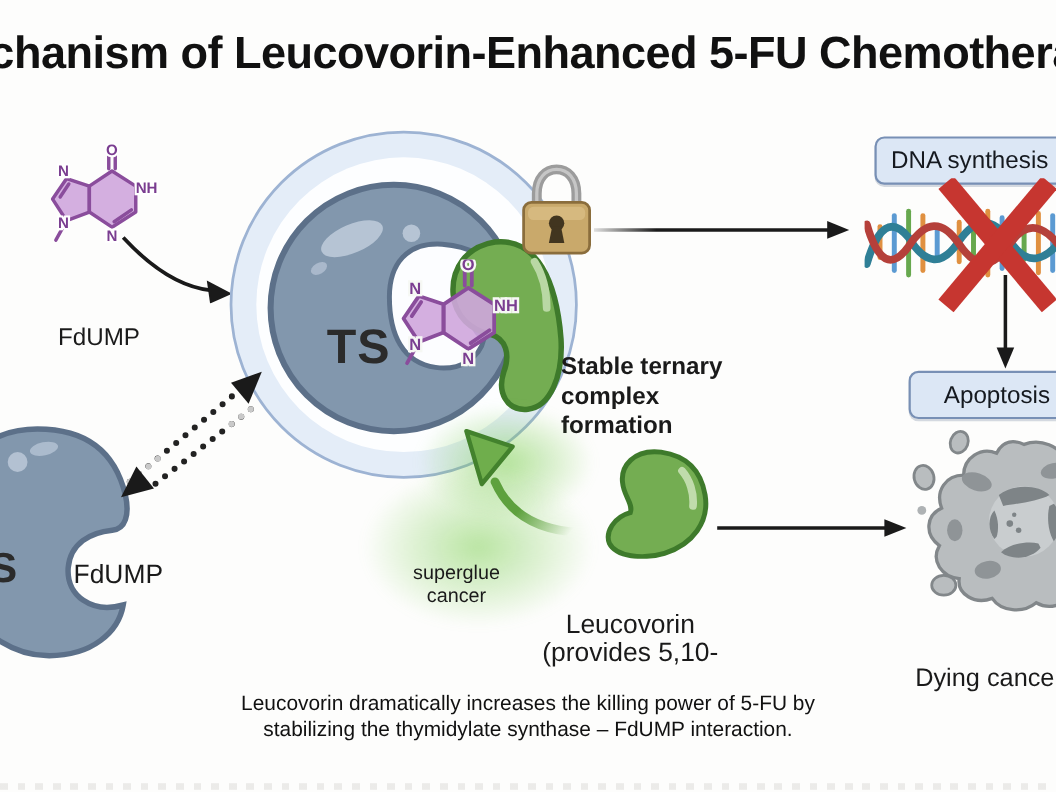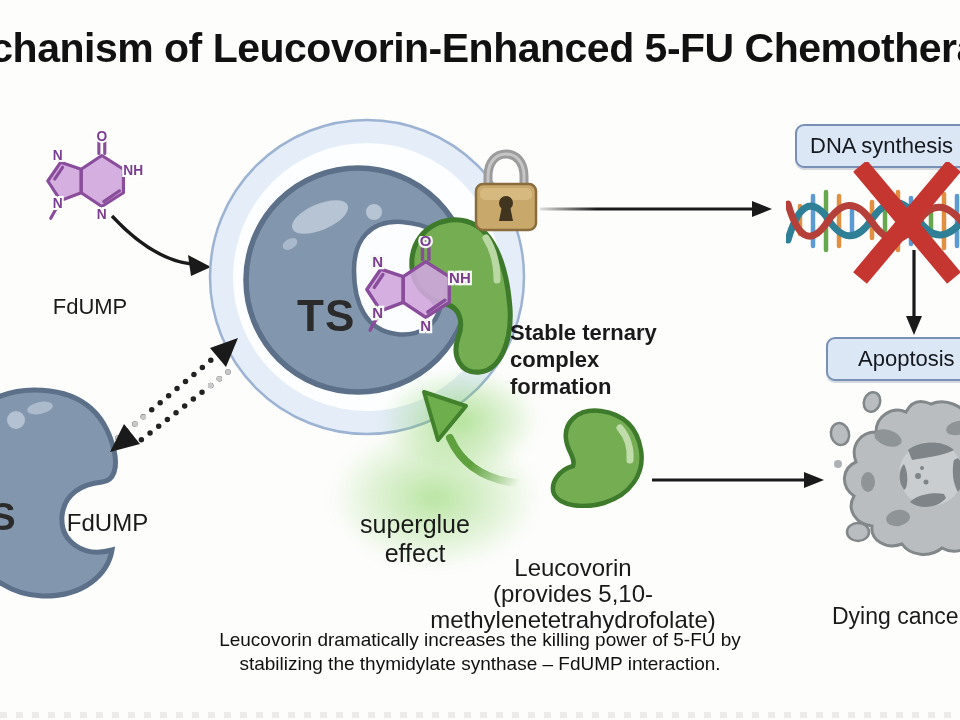--- a/index.html
+++ b/index.html
@@ -7,21 +7,21 @@
           font-family:"Liberation Sans","DejaVu Sans",sans-serif;color:#1a1a1a;}
   .abs{position:absolute;}
   .title-clip{left:0;top:16px;width:960px;height:64px;display:flex;justify-content:center;align-items:center;overflow:hidden;}
   .title-clip h1{margin:0;font-size:41px;font-weight:800;white-space:nowrap;letter-spacing:-0.5px;color:#111;}
   .lbl{color:#1a1a1a;margin-top:48px;}
   .fdump-top{left:30px;top:246px;width:120px;font-size:22px;text-align:center;}
   .fdump-bottom{left:55px;top:461px;width:105px;font-size:24px;text-align:center;}
   .ts-main{left:297px;top:243px;font-size:44px;font-weight:800;color:#2b2b2b;letter-spacing:1px;}
   .ts-partial{left:-34px;top:448px;font-size:38px;font-weight:800;color:#2b2b2b;letter-spacing:1px;}
   .stable{left:510px;top:272px;width:190px;font-size:22px;font-weight:700;line-height:1.22;}
-  .superglue{left:352px;top:462px;width:126px;font-size:25px;line-height:1.15;text-align:center;}
+  .superglue{left:352px;top:462px;width:126px;font-size:18px;line-height:1.15;text-align:center;}
   .leuco{left:423px;top:507px;width:300px;font-size:24px;line-height:26px;text-align:center;}
   .dying-lbl{left:832px;top:555px;width:220px;font-size:23px;white-space:nowrap;}
   .infobox{background:#dce7f5;border:2px solid #7890b5;border-radius:9px;box-shadow:0 2px 0 rgba(90,110,140,.25);
            font-size:22px;color:#15191f;display:flex;align-items:center;}
   .box-dna{left:795px;top:124px;width:240px;height:40px;padding-left:13px;}
   .box-apop{left:826px;top:337px;width:210px;height:40px;padding-left:30px;}
   .caption{left:0;top:628px;width:960px;font-size:19px;line-height:1.25;text-align:center;color:#111;}
   .glow{pointer-events:none;filter:blur(5px);}
   .glow1{left:330px;top:425px;width:210px;height:145px;
          background:radial-gradient(closest-side,rgba(118,204,74,.50),rgba(118,204,74,0));}
@@ -192,32 +192,31 @@
       <linearGradient id="gfade" x1="112" y1="96" x2="42" y2="40" gradientUnits="userSpaceOnUse">
         <stop offset="0" stop-color="#5ea13e" stop-opacity="0"></stop>
         <stop offset="0.55" stop-color="#5ea13e" stop-opacity="1"></stop>
       </linearGradient>
     </defs>
     <path d="M118,98 C84,96 56,84 42,52" fill="none" stroke="url(#gfade)" stroke-width="8" stroke-linecap="round"></path>
     <polygon points="16,6 58,20 30,54" fill="#6fae4c" stroke="#43822d" stroke-width="4" stroke-linejoin="round"></polygon>
   </svg>
   <div class="abs lbl superglue">
     <div>superglue</div>
-    <div>effect</div>
+    <div>cancer</div>
   </div>
 
   <svg class="abs" style="left:546px;top:406px;" width="102" height="102" viewBox="0 0 102 102">
     <path d="M55,5 C30,2 18,18 20,33 C21,45 30,52 27,60 C12,64 4,78 8,88 C14,100 38,103 58,97
              C84,89 99,68 95,44 C91,20 76,8 55,5 Z" fill="#74ad52" stroke="#3e7a2b" stroke-width="4.5"></path>
     <path d="M74,22 C81,30 85,42 84,54" fill="none" stroke="#c0dcab" stroke-width="7" stroke-linecap="round"></path>
   </svg>
   <div class="abs lbl leuco">
     <div>Leucovorin</div>
     <div>(provides 5,10-</div>
-    <div>methylenetetrahydrofolate)</div>
   </div>
 
   <svg class="abs" style="left:650px;top:470px;" width="175" height="20" viewBox="0 0 175 20">
     <line x1="2" y1="10" x2="156" y2="10" stroke="#1a1a1a" stroke-width="3.2"></line>
     <polygon points="154,2 174,10 154,18" fill="#1a1a1a"></polygon>
   </svg>
 
   <svg class="abs" style="left:826px;top:386px;" width="210" height="180" viewBox="0 0 210 180">
     <ellipse cx="14" cy="48" rx="9" ry="11" fill="#b9bdbf" stroke="#82878a" stroke-width="2.5" transform="rotate(-15 14 48)"></ellipse>
     <ellipse cx="46" cy="16" rx="8" ry="10" fill="#b9bdbf" stroke="#82878a" stroke-width="2.5" transform="rotate(20 46 16)"></ellipse>

